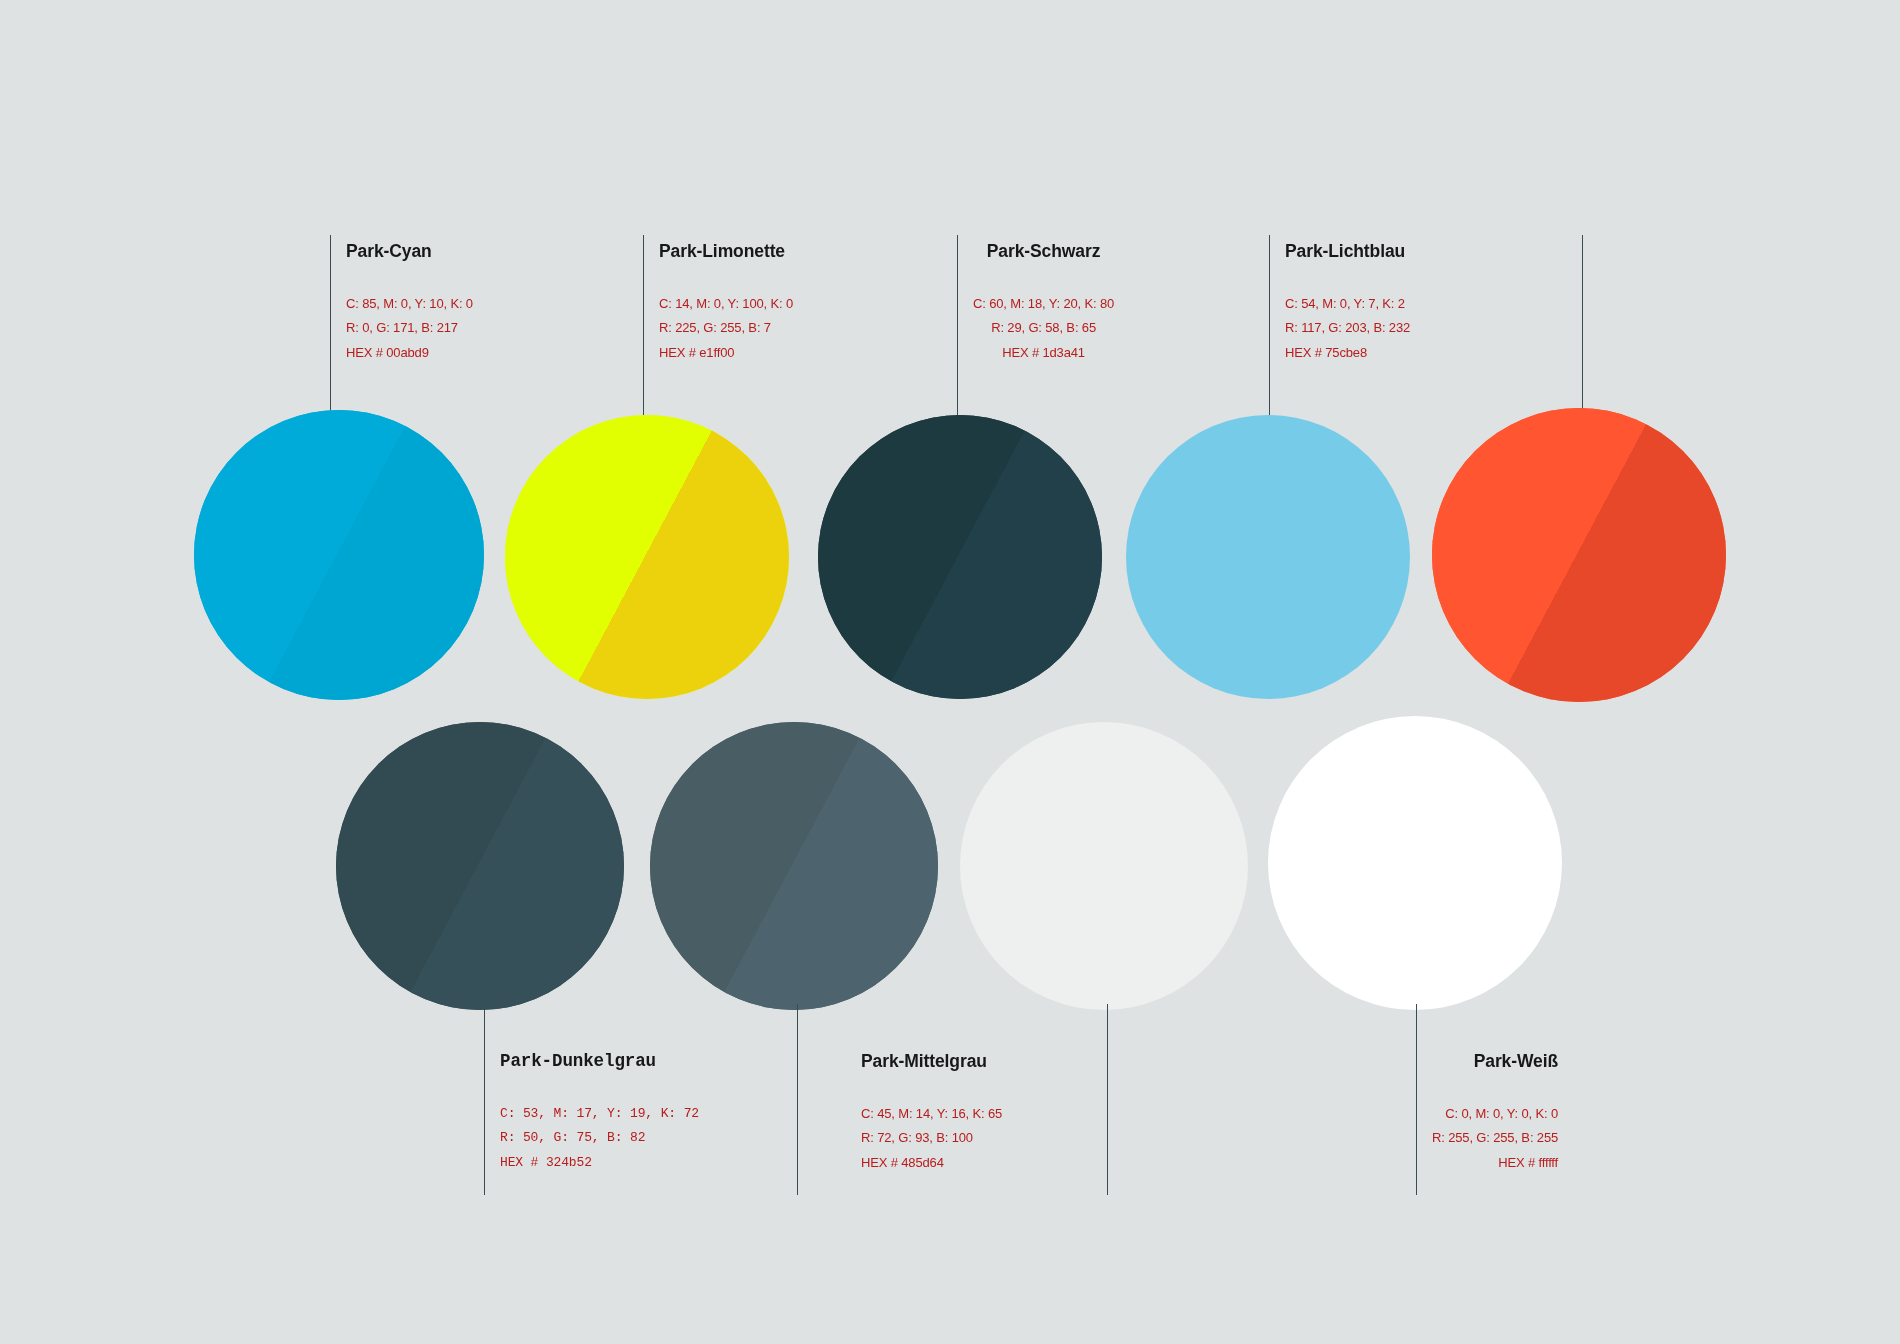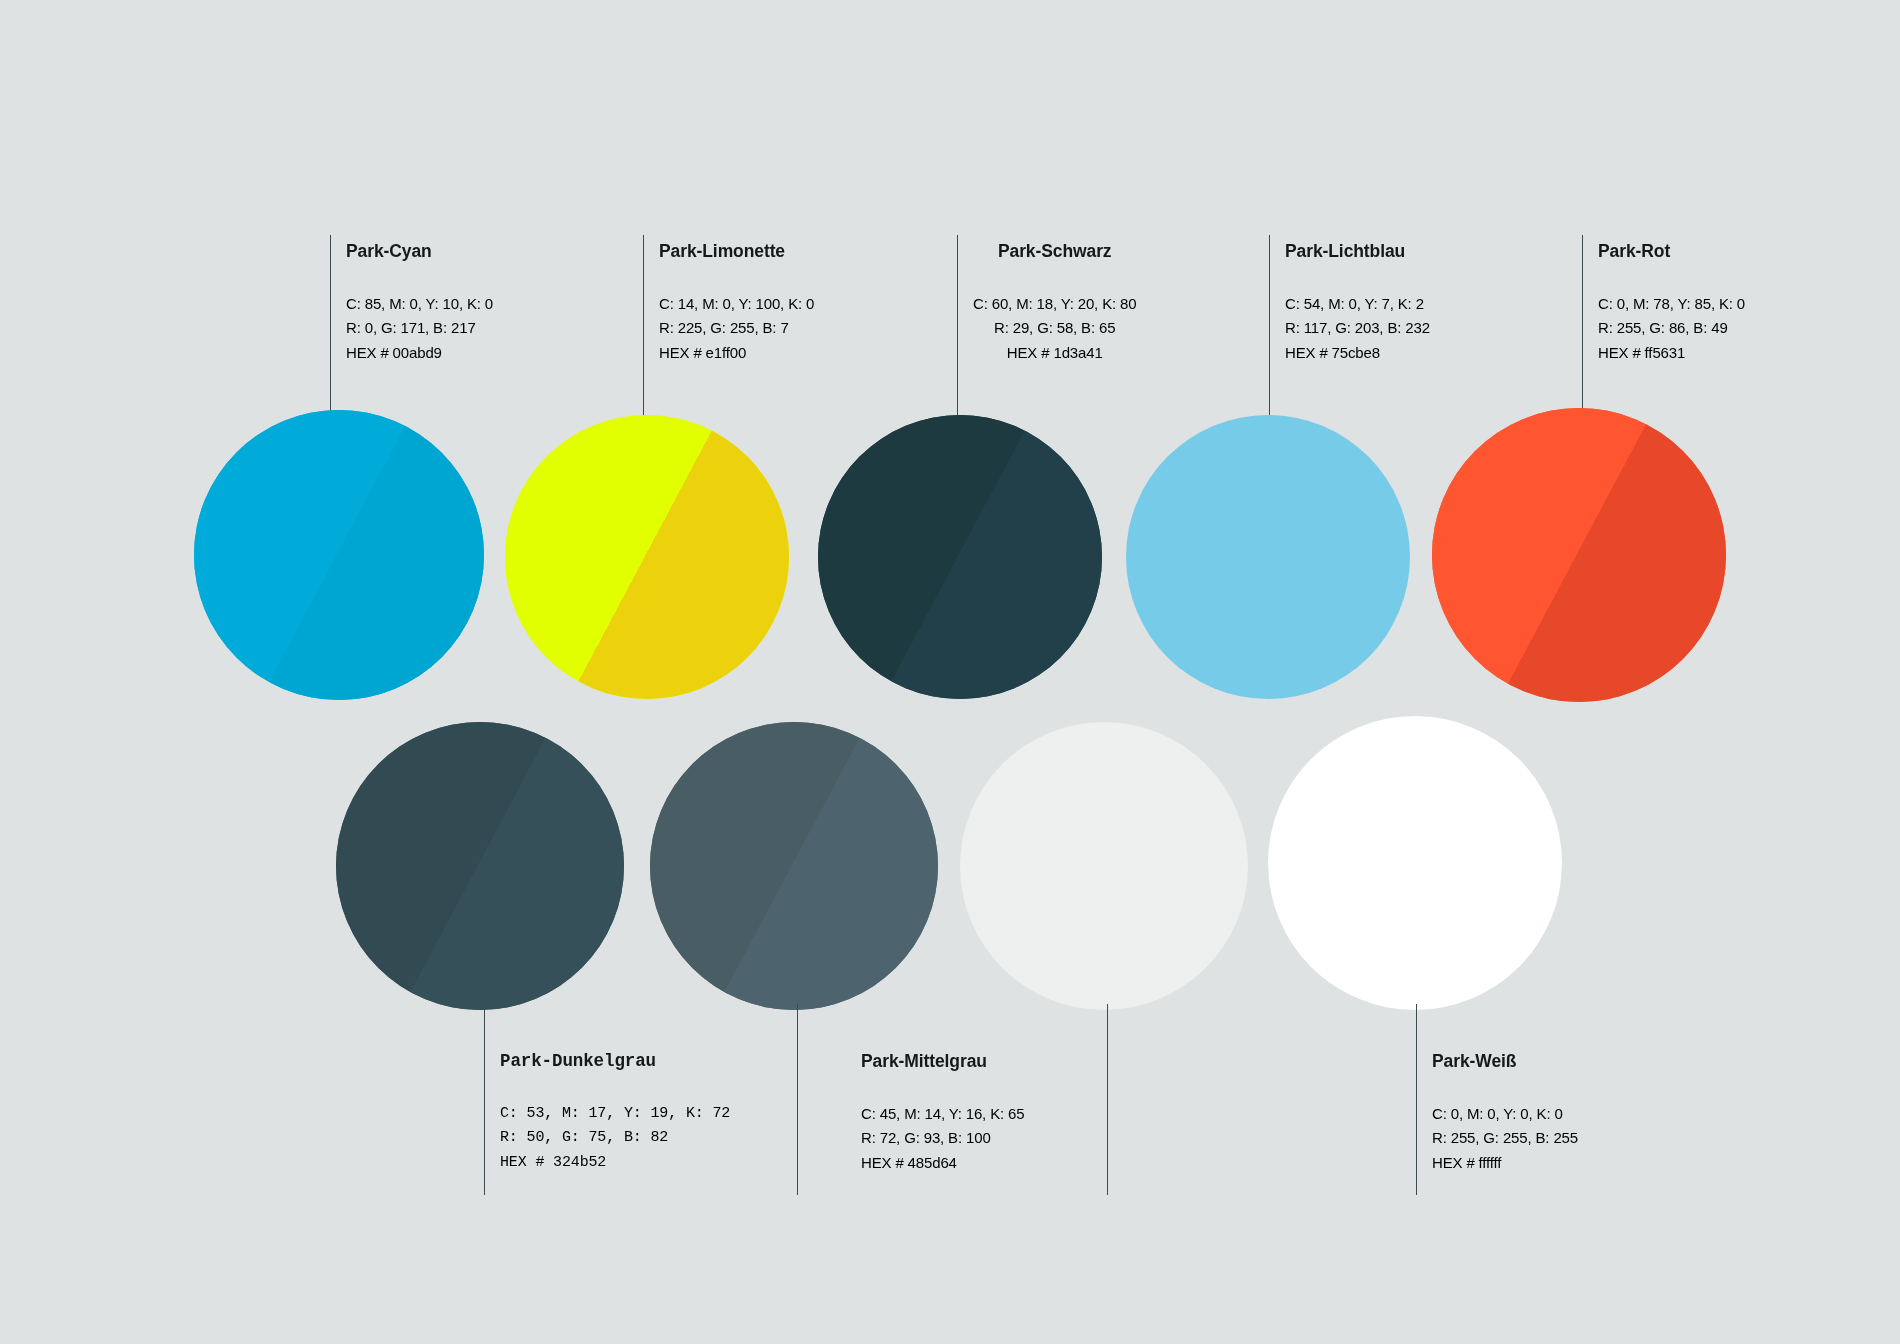--- a/index.html
+++ b/index.html
@@ -38,23 +38,23 @@
   }
   .sw-name {
     font-size:17.5px;
     font-weight:bold;
     letter-spacing:-0.1px;
     color:#16181a;
     line-height:1;
   }
   .sw-values {
     margin-top:31px;
-    font-size:15px;
+    font-size:13px;
     line-height:24.5px;
-    color:#000000;
+    color:#b91c1c;
     letter-spacing:-0.15px;
   }
   .sw-values div { white-space:nowrap; }
 
   
   .circle {
     position:absolute;
     border-radius:50%;
     overflow:hidden;
   }
@@ -115,28 +115,20 @@
       <div class="sw-values">
         <div>C: 54, M: 0, Y: 7, K: 2</div>
         <div>R: 117, G: 203, B: 232</div>
         <div>HEX # 75cbe8</div>
       </div>
     </div>
     <div class="connector" style="left: 1582px; top: 235px; height: 177px; background: rgb(60, 75, 80);"></div>
     <div class="circle" style="left: 1432px; top: 408px; width: 294px; height: 294px; background: rgb(255, 86, 49);">
       <div class="shade" style="background: linear-gradient(118deg, rgb(255, 86, 49) 0px, rgb(255, 86, 49) 49.6%, rgb(232, 72, 42) 49.6%, rgb(232, 72, 42) 100%);"></div>
     </div>
-    <div class="textblock" style="left: 1598px; top: 243px;">
-      <div class="sw-name">Park-Rot</div>
-      <div class="sw-values">
-        <div>C: 0, M: 78, Y: 85, K: 0</div>
-        <div>R: 255, G: 86, B: 49</div>
-        <div>HEX # ff5631</div>
-      </div>
-    </div>
     <div class="circle" style="left: 336px; top: 722px; width: 288px; height: 288px; background: rgb(50, 75, 82);">
       <div class="shade" style="background: linear-gradient(118deg, rgb(50, 75, 82) 0px, rgb(50, 75, 82) 49.6%, rgb(54, 80, 90) 49.6%, rgb(54, 80, 90) 100%);"></div>
     </div>
     <div class="connector" style="left: 484px; top: 1004px; height: 191px; background: rgb(60, 75, 80);"></div>
     <div class="textblock" style="left: 500px; top: 1053px; font-family: Liberation Mono, monospace;">
       <div class="sw-name">Park-Dunkelgrau</div>
       <div class="sw-values">
         <div>C: 53, M: 17, Y: 19, K: 72</div>
         <div>R: 50, G: 75, B: 82</div>
         <div>HEX # 324b52</div>
@@ -151,21 +143,21 @@
       <div class="sw-values">
         <div>C: 45, M: 14, Y: 16, K: 65</div>
         <div>R: 72, G: 93, B: 100</div>
         <div>HEX # 485d64</div>
       </div>
     </div>
     <div class="circle flat" style="left: 960px; top: 722px; width: 288px; height: 288px; background: rgb(238, 240, 240);"></div>
     <div class="connector" style="left: 1107px; top: 1004px; height: 191px; background: rgb(60, 75, 80);"></div>
     <div class="circle flat" style="left: 1268px; top: 716px; width: 294px; height: 294px; background: rgb(255, 255, 255);"></div>
     <div class="connector" style="left: 1416px; top: 1004px; height: 191px; background: rgb(60, 75, 80);"></div>
-    <div class="textblock" style="left: 1432px; top: 1053px;">
+    <div class="textblock" style="left: 1432px; top: 1053px; text-align: right;">
       <div class="sw-name">Park-Weiß</div>
       <div class="sw-values">
         <div>C: 0, M: 0, Y: 0, K: 0</div>
         <div>R: 255, G: 255, B: 255</div>
         <div>HEX # ffffff</div>
       </div>
     </div>
   </div>
 
 </body></html>

